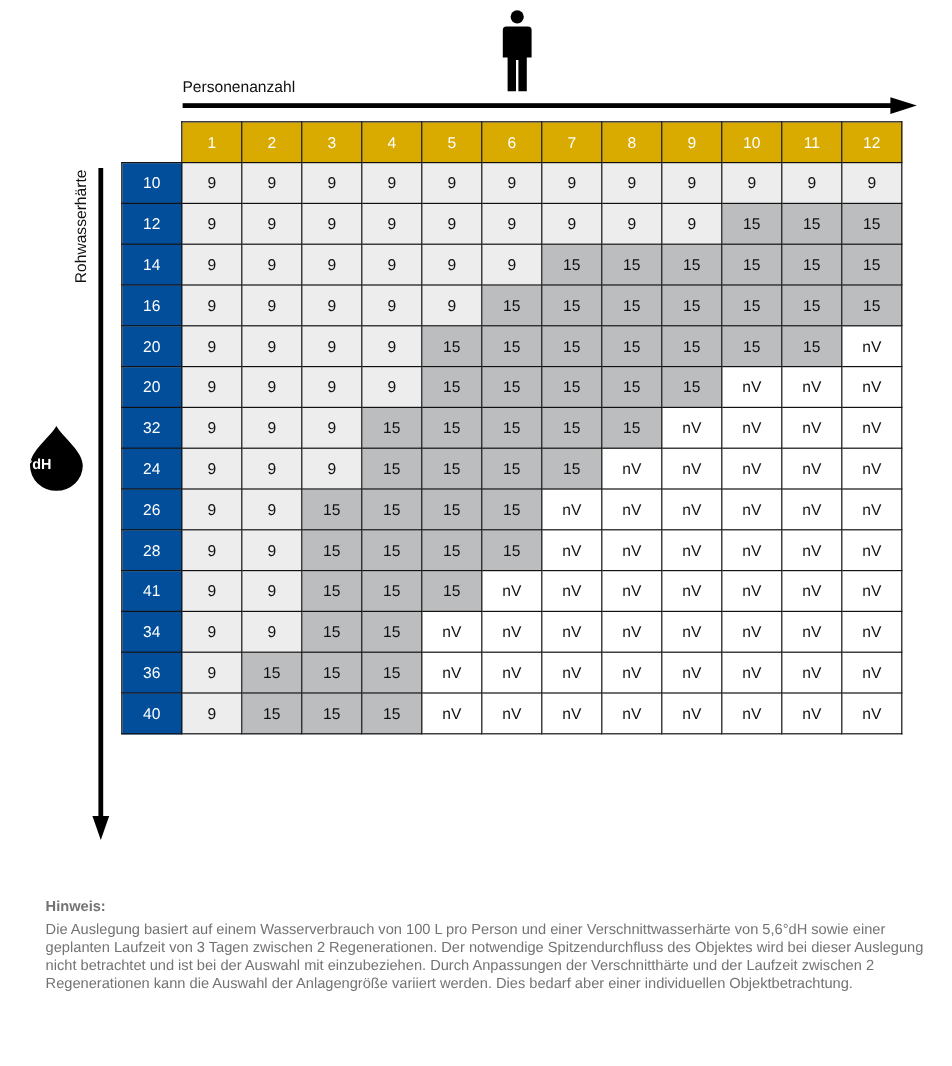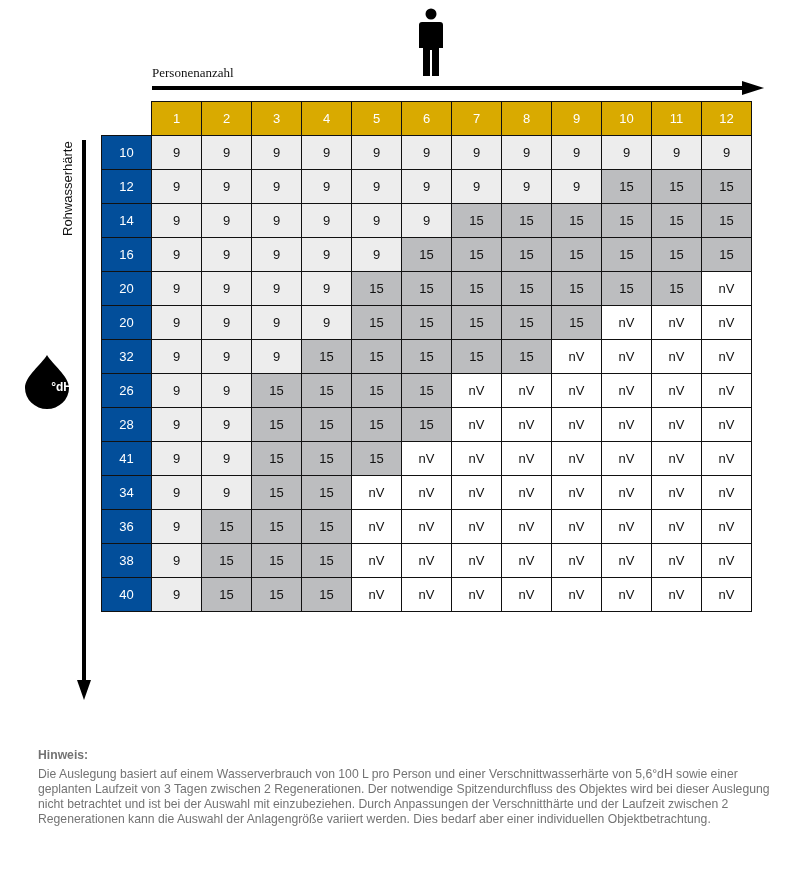--- a/index.html
+++ b/index.html
@@ -1,25 +1,25 @@
 <!DOCTYPE html>
 <html><head>
 <meta charset="utf-8">
 <style>
   html, body { margin: 0; padding: 0; background: #ffffff; }
   body { width: 793px; height: 888px; position: relative; overflow: hidden;
          font-family: "Liberation Sans", "DejaVu Sans", sans-serif; color: #111; }
   .person-icon { position: absolute; left: 417px; top: 8px; width: 28px; height: 70px; }
-  .x-title { position: absolute; left: 152px; top: 65px; font-size: 13px; color: #111; font-family: Liberation Serif, serif; }
+  .x-title { position: absolute; left: 152px; top: 65px; font-size: 13px; color: #111; }
   .x-arrow { position: absolute; left: 152px; top: 80px; width: 612px; height: 16px; }
   .y-title { position: absolute; left: 60px; top: 236px; font-size: 13px; color: #111;
              transform: rotate(-90deg); transform-origin: left top; white-space: nowrap; }
   .y-arrow { position: absolute; left: 76px; top: 140px; width: 16px; height: 560px; }
   .drop-icon { position: absolute; left: 22px; top: 354px; width: 50px; height: 56px; }
-  .drop-label { position: absolute; left: 22px; top: 380px; width: 50px; text-align: right;
+  .drop-label { position: absolute; left: 22px; top: 380px; width: 50px; text-align: left;
                 color: #fff; font-weight: bold; font-size: 12px; }
   table.grid { position: absolute; left: 101px; top: 101px; border-collapse: collapse; }
   table.grid td, table.grid th { width: 50px; height: 34px; border: 1px solid #111; text-align: center;
         font-size: 13px; padding: 0; box-sizing: border-box; }
   table.grid th.corner { border: none; background: transparent; }
   table.grid th.col-head { background: #d9aa00; color: #fff; font-weight: normal; }
   table.grid th.row-head { background: #024e9a; color: #fff; font-weight: normal; }
   td.v9 { background: #ededed; }
   td.v15 { background: #bcbdbf; }
   td.vnv { background: #ffffff; }
@@ -169,20 +169,35 @@
         <td class="v15">15</td>
         <td class="v15">15</td>
         <td class="v15">15</td>
         <td class="v15">15</td>
         <td class="vnv">nV</td>
         <td class="vnv">nV</td>
         <td class="vnv">nV</td>
         <td class="vnv">nV</td>
       </tr>
       <tr>
+        <th class="row-head">24</th>
+        <td class="v9">9</td>
+        <td class="v9">9</td>
+        <td class="v9">9</td>
+        <td class="v15">15</td>
+        <td class="v15">15</td>
+        <td class="v15">15</td>
+        <td class="v15">15</td>
+        <td class="vnv">nV</td>
+        <td class="vnv">nV</td>
+        <td class="vnv">nV</td>
+        <td class="vnv">nV</td>
+        <td class="vnv">nV</td>
+      </tr>
+      <tr>
         <th class="row-head">26</th>
         <td class="v9">9</td>
         <td class="v9">9</td>
         <td class="v15">15</td>
         <td class="v15">15</td>
         <td class="v15">15</td>
         <td class="v15">15</td>
         <td class="vnv">nV</td>
         <td class="vnv">nV</td>
         <td class="vnv">nV</td>
@@ -230,35 +245,20 @@
         <td class="vnv">nV</td>
         <td class="vnv">nV</td>
         <td class="vnv">nV</td>
         <td class="vnv">nV</td>
         <td class="vnv">nV</td>
         <td class="vnv">nV</td>
         <td class="vnv">nV</td>
       </tr>
       <tr>
         <th class="row-head">36</th>
-        <td class="v9">9</td>
-        <td class="v15">15</td>
-        <td class="v15">15</td>
-        <td class="v15">15</td>
-        <td class="vnv">nV</td>
-        <td class="vnv">nV</td>
-        <td class="vnv">nV</td>
-        <td class="vnv">nV</td>
-        <td class="vnv">nV</td>
-        <td class="vnv">nV</td>
-        <td class="vnv">nV</td>
-        <td class="vnv">nV</td>
-      </tr>
-      <tr>
-        <th class="row-head">38</th>
         <td class="v9">9</td>
         <td class="v15">15</td>
         <td class="v15">15</td>
         <td class="v15">15</td>
         <td class="vnv">nV</td>
         <td class="vnv">nV</td>
         <td class="vnv">nV</td>
         <td class="vnv">nV</td>
         <td class="vnv">nV</td>
         <td class="vnv">nV</td>

